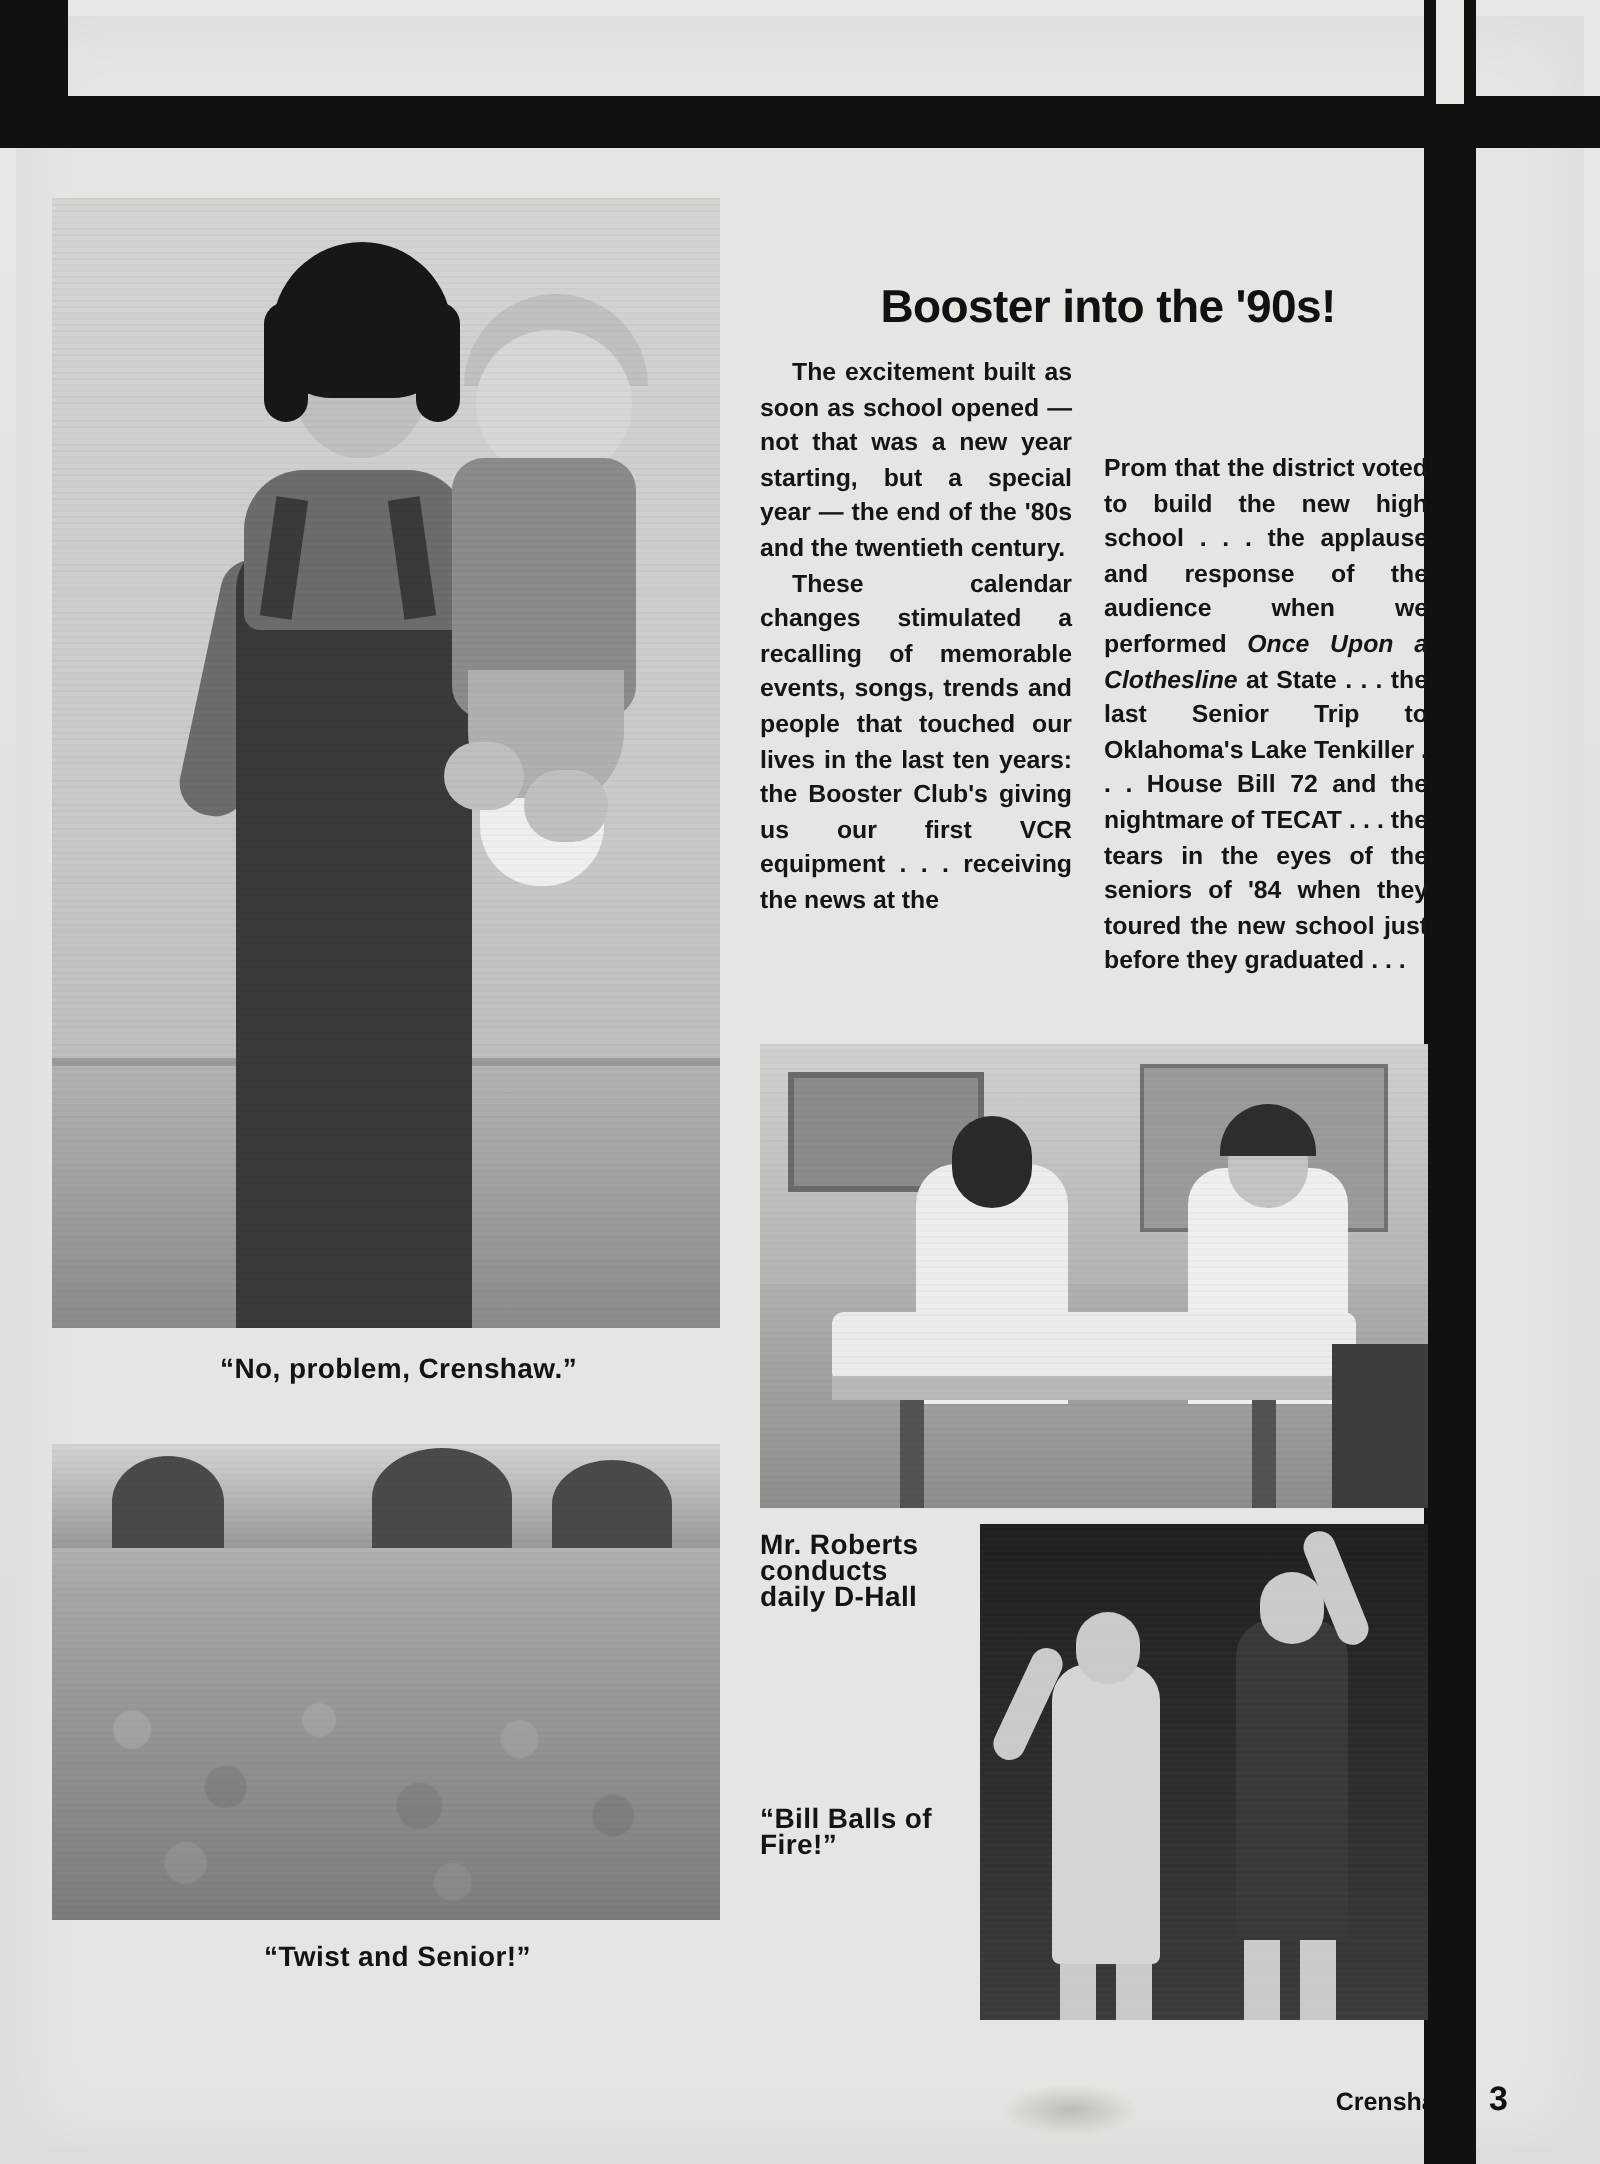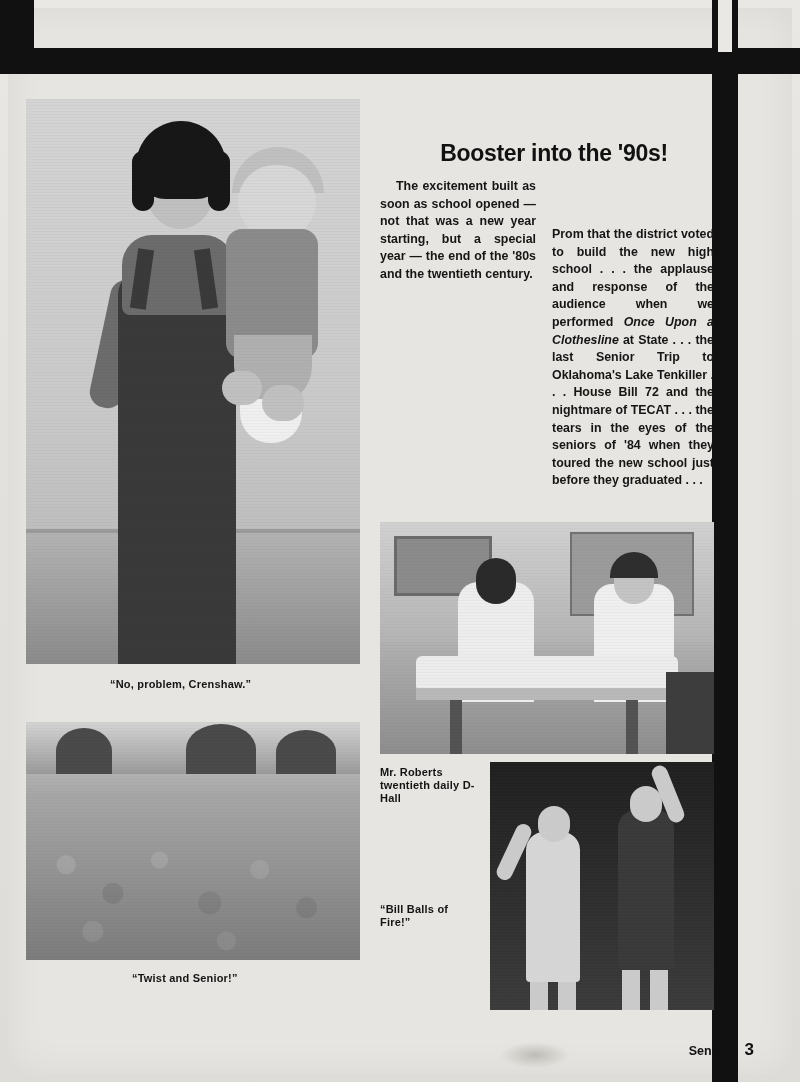--- a/index.html
+++ b/index.html
@@ -138,21 +138,21 @@
     font-size:12.4px;line-height:17.6px;font-weight:bold;color:#151515;
     text-align:justify;
   }
   #col-left{left:380px;top:178px;width:156px;}
   #col-right{left:552px;top:178px;width:162px;margin-top:48px;}
   .col p{margin:0 0 0 0;}
   .col .indent{text-indent:16px;}
   .col em{font-style:italic;}
 
   .caption{
-    position:absolute;font-size:11px;font-weight:bold;color:#141414;
+    position:absolute;font-size:14px;font-weight:bold;color:#141414;
     letter-spacing:.2px;line-height:13px;
   }
   #cap-teacher{left:110px;top:678px;width:250px;}
   #cap-crowd{left:132px;top:972px;width:220px;}
   #cap-dhall{left:380px;top:766px;width:100px;}
   #cap-dancers{left:380px;top:903px;width:100px;}
 
   .folio{
     position:absolute;right:46px;bottom:22px;
     font-size:12.5px;font-weight:bold;color:#111;
@@ -207,20 +207,21 @@
       <div class="tree" style="left:160px;width:70px;height:50px;top:2px;"></div>
       <div class="tree" style="left:250px;width:60px;height:44px;top:8px;"></div>
       <div class="grain"></div>
     </div>
     <div class="caption" id="cap-crowd">“Twist and Senior!”</div>
 
     <div class="headline">Booster into the '90s!</div>
 
     <div class="col" id="col-left">
       <p class="indent">The excitement built as soon as school opened — not that was a new year starting, but a special year — the end of the '80s and the twentieth century.</p>
+      <p class="indent">These calendar changes stimulated a recalling of memorable events, songs, trends and people that touched our lives in the last ten years: the Booster Club's giving us our first VCR equipment . . . receiving the news at the</p>
     </div>
 
     <div class="col" id="col-right">
       <p><span>Prom that the district voted to build the new high school . . . the applause and response of the audience when we performed </span><em>Once Upon a Clothesline</em><span> at State . . . the last Senior Trip to Oklahoma's Lake Tenkiller . . . House Bill 72 and the nightmare of TECAT . . . the tears in the eyes of the seniors of '84 when they toured the new school just before they graduated . . .</span></p>
     </div>
 
     <div class="photo" id="photo-dhall">
       <div class="wall"></div>
         <div class="window"></div>
         <div class="cab"></div>
@@ -229,37 +230,37 @@
       <div class="teacher"></div>
         <div class="teacher-head"></div>
         <div class="teacher-hair"></div>
       <div class="table"></div>
         <div class="tableedge"></div>
       <div class="legA"></div>
         <div class="legB"></div>
         <div class="chair"></div>
       <div class="grain"></div>
     </div>
-    <div class="caption" id="cap-dhall">Mr. Roberts twentieth daily D-Hall</div>
+    <div class="caption" id="cap-dhall">Mr. Roberts conducts daily D-Hall</div>
 
     <div class="photo" id="photo-dancers">
       <div class="leg1"></div>
         <div class="leg2"></div>
         <div class="leg3"></div>
         <div class="leg4"></div>
       <div class="d1"></div>
         <div class="d1h"></div>
         <div class="d1arm"></div>
       <div class="d2"></div>
         <div class="d2h"></div>
         <div class="d2arm"></div>
       <div class="grain"></div>
     </div>
     <div class="caption" id="cap-dancers">“Bill Balls of Fire!”</div>
 
     <div class="smudge"></div>
 
     <div class="folio">
-      <span>Senior /</span><span class="num">3</span>
+      <span>Crenshaw /</span><span class="num">3</span>
     </div>
 
   </div>
 </div>
 
 </body></html>

